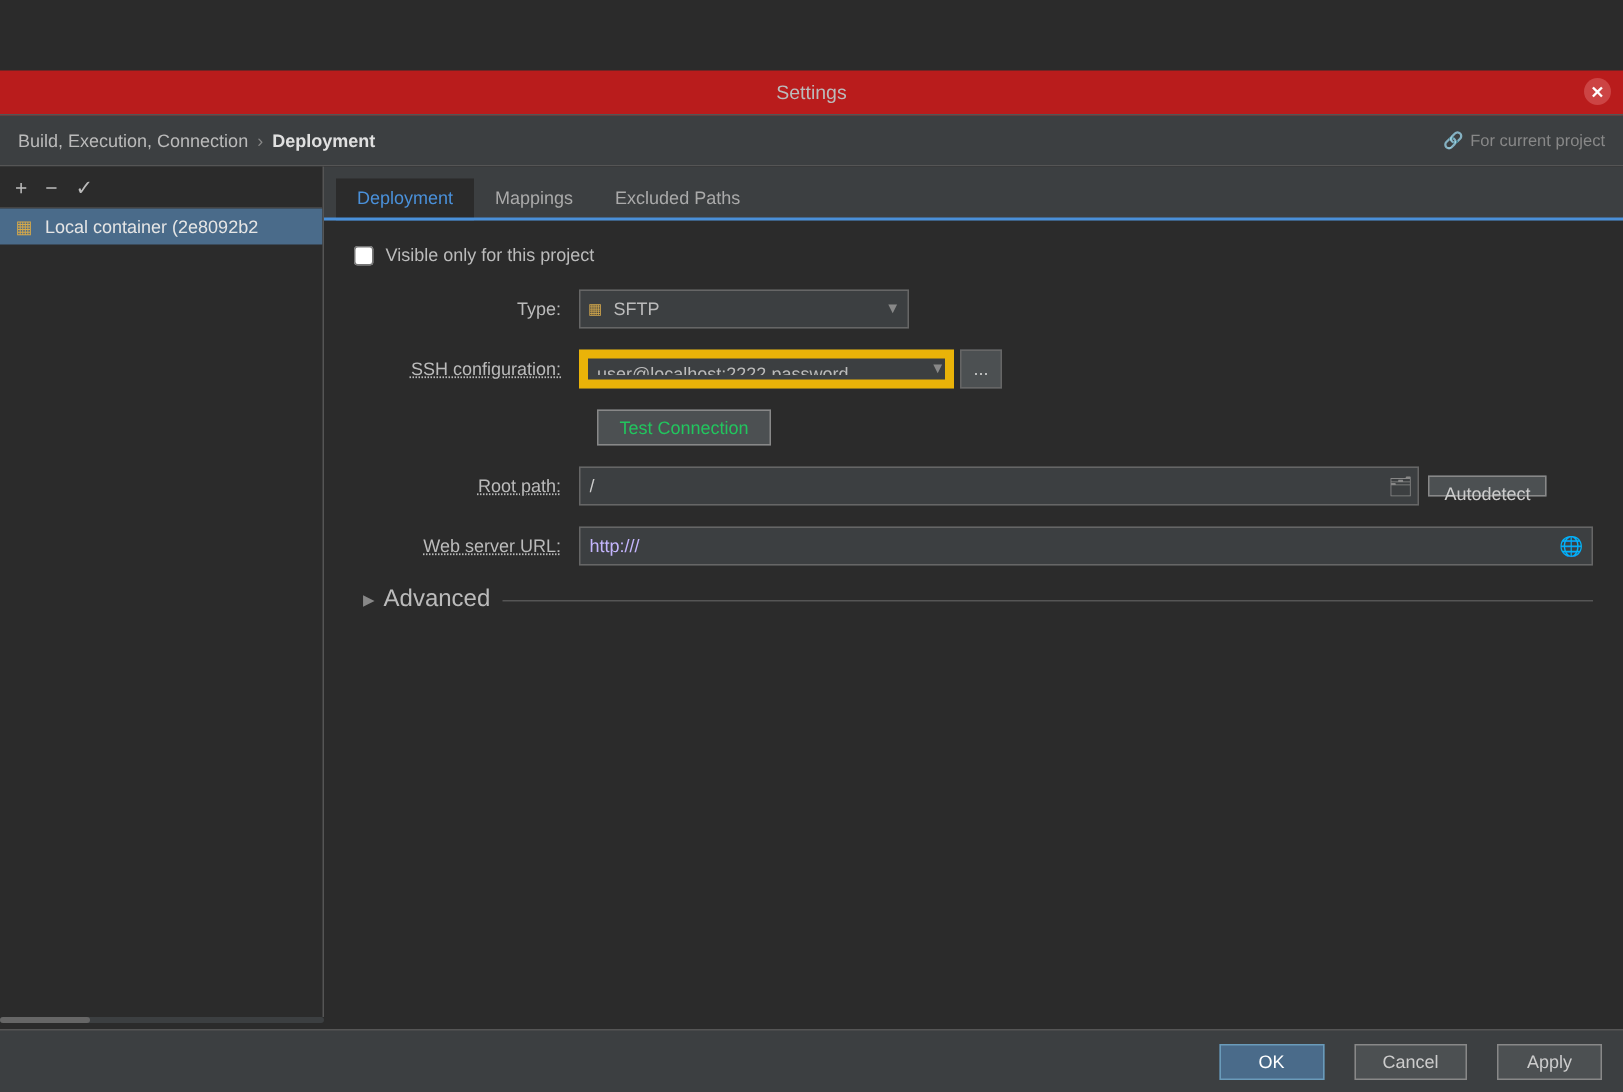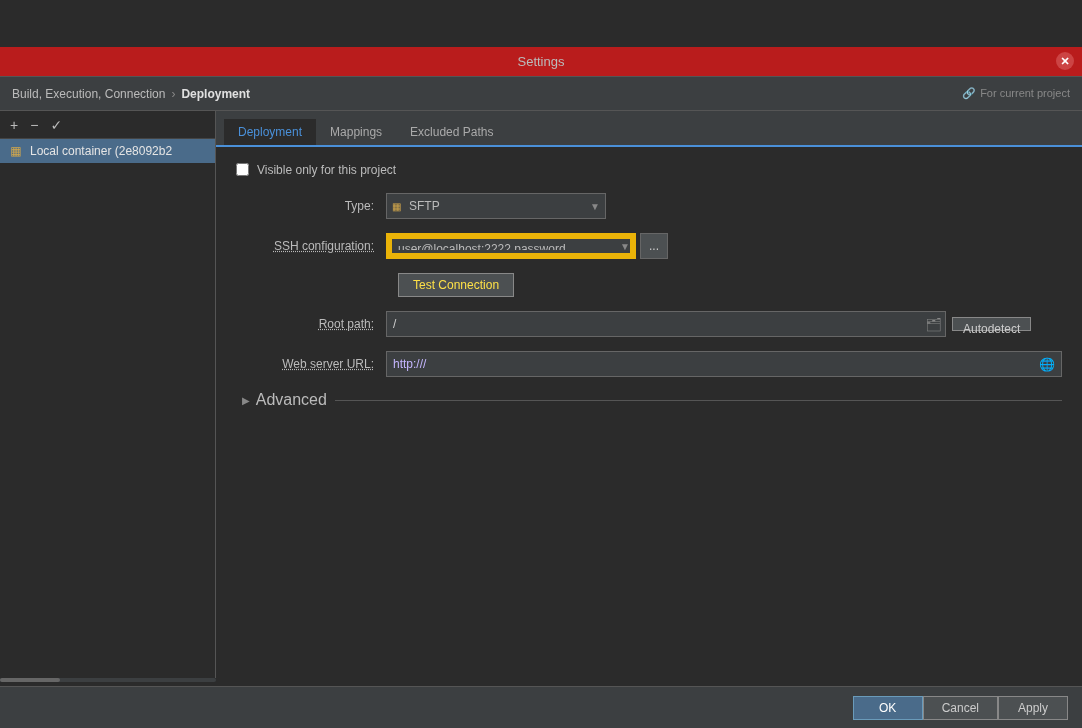--- a/index.html
+++ b/index.html
@@ -147,21 +147,21 @@
       color: #4a90d9;
       border-bottom: 2px solid #4a90d9;
       background: #2b2b2b;
     }
     .form-area {
       padding: 16px 20px;
       flex: 1;
     }
     .checkbox-row {
       display: flex;
-      align-items: flex-start;
+      align-items: center;
       margin-bottom: 16px;
     }
     .checkbox-row input[type="checkbox"] {
       margin-right: 8px;
       accent-color: #4a90d9;
     }
     .form-row {
       display: flex;
       align-items: center;
       margin-bottom: 14px;
@@ -234,21 +234,21 @@
     }
     .test-conn-row {
       display: flex;
       align-items: center;
       margin-bottom: 14px;
       margin-left: 162px;
     }
     .test-conn-btn {
       background: #4c5052;
       border: 1px solid #888;
-      color: #fde047;
+      color: #22c55e;
       padding: 4px 14px;
       cursor: pointer;
       font-size: 12px;
     }
     .path-input-wrapper {
       position: relative;
       flex: 1;
       max-width: 560px;
     }
     .path-input {
@@ -332,21 +332,21 @@
       margin-left: 8px;
     }
     .bottom-bar {
       height: 42px;
       background: #3c3f41;
       border-top: 1px solid #555;
       display: flex;
       align-items: center;
       justify-content: flex-end;
       padding: 0 14px;
-      gap: 0;
+      gap: 20px;
       position: absolute;
       bottom: 0;
       left: 0;
       right: 0;
     }
     .bottom-btn {
       padding: 4px 18px;
       font-size: 12px;
       cursor: pointer;
       border: 1px solid #888;

